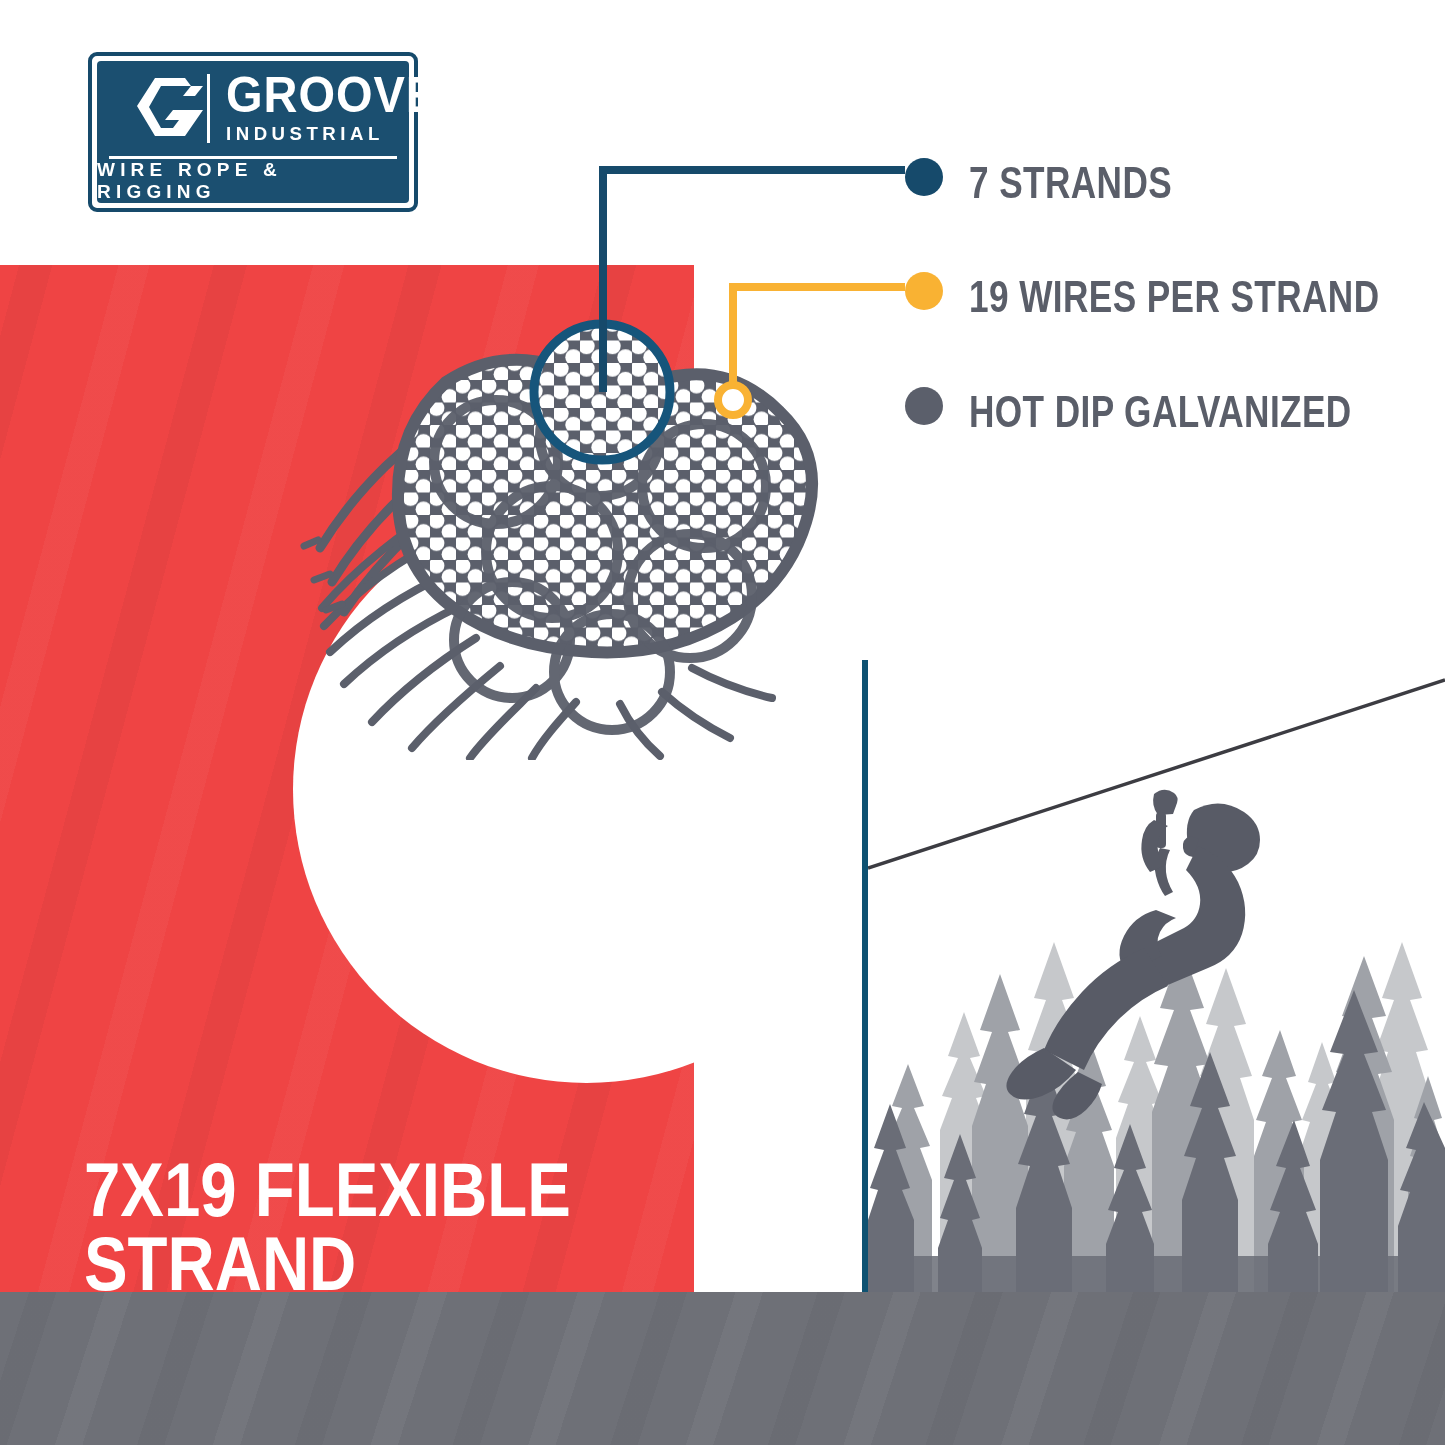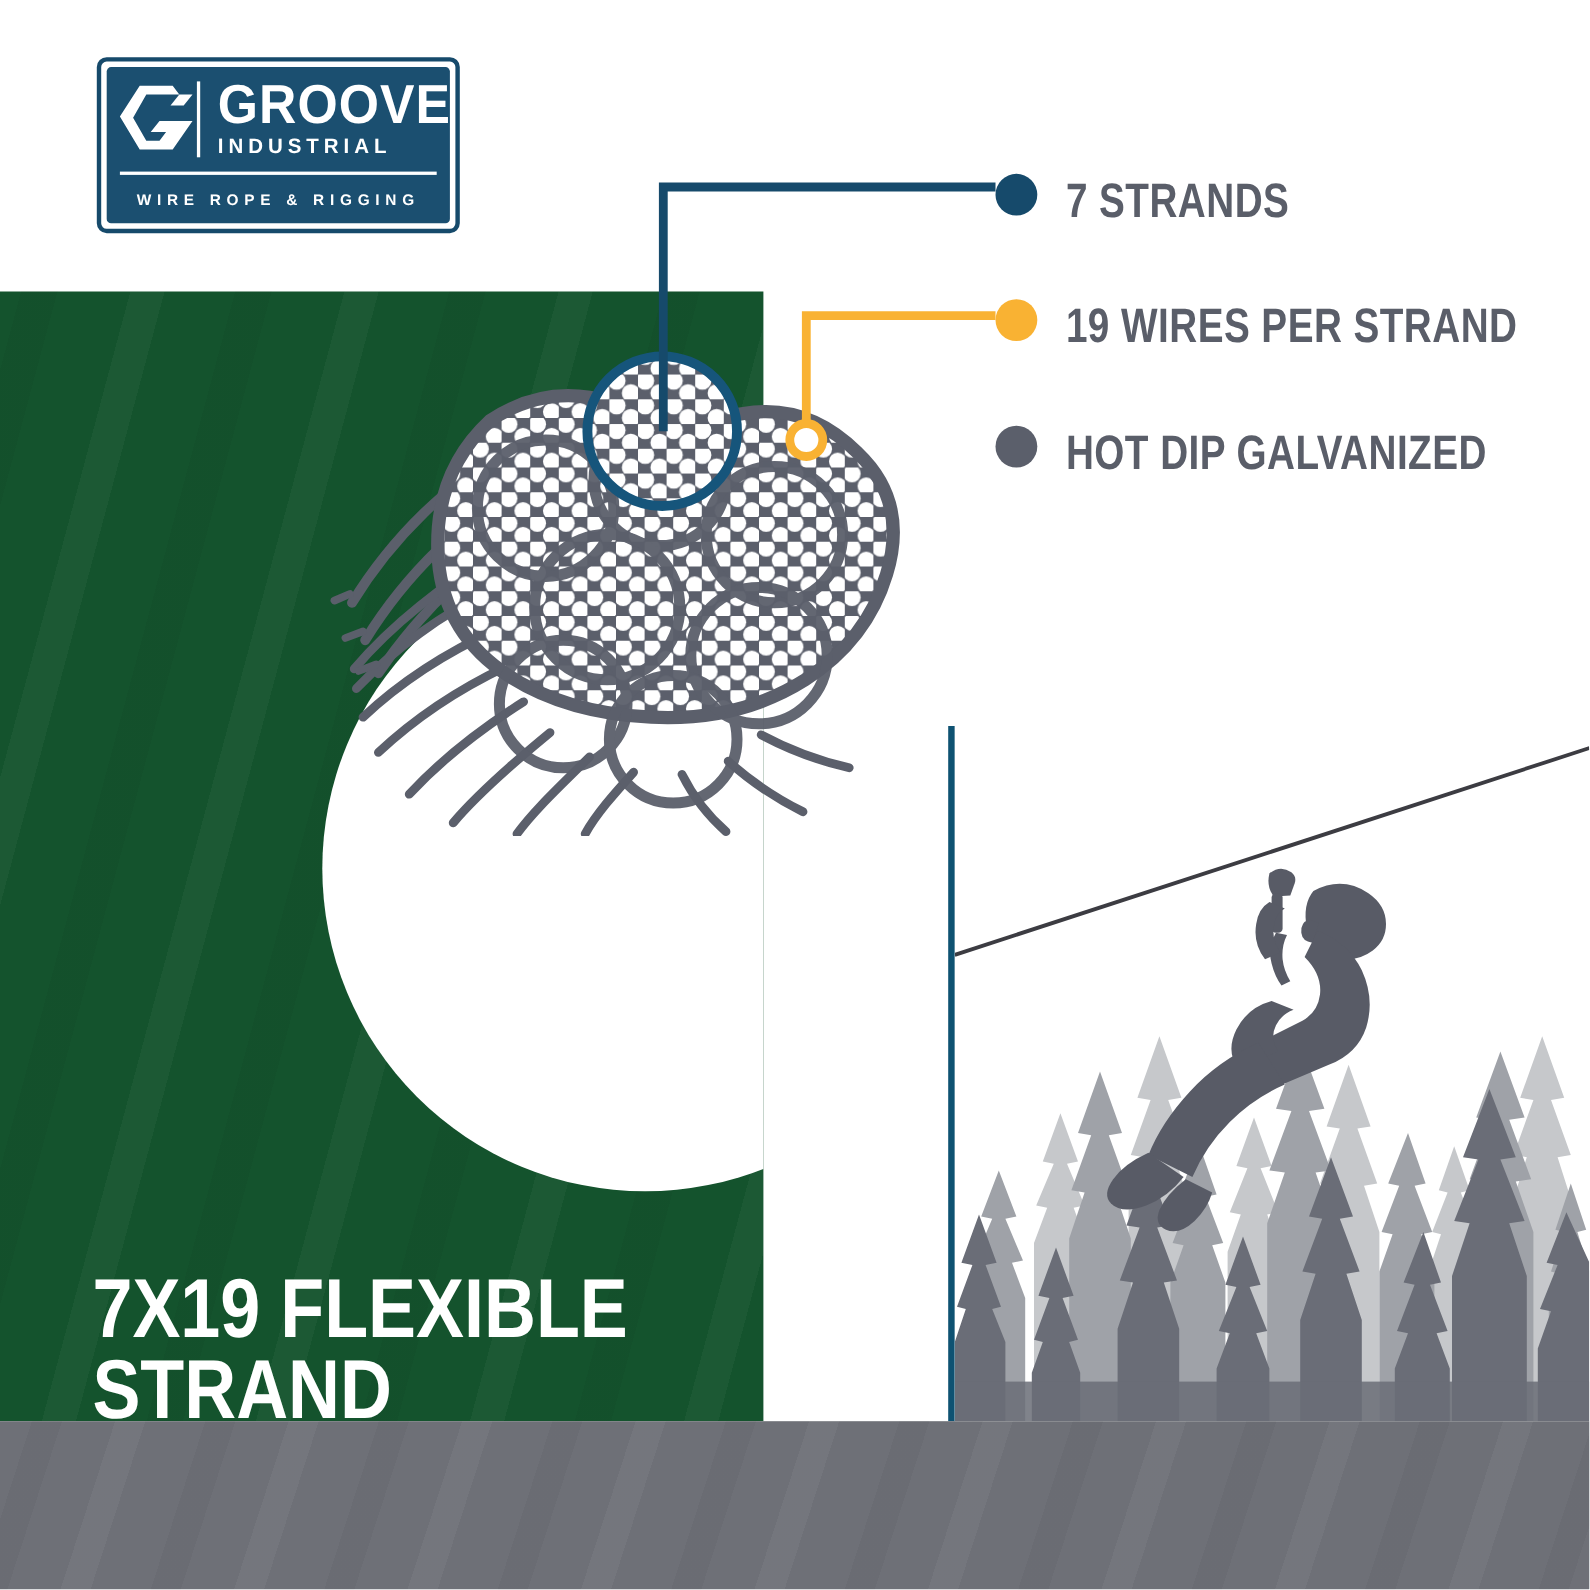--- a/index.html
+++ b/index.html
@@ -16,40 +16,40 @@
 
   
   .logo-wrap{
     position:absolute; left:88px; top:52px; width:330px; height:160px;
     border:4px solid #164a6b; border-radius:9px; padding:5px; background:#fff;
   }
   .logo-inner{
     width:100%; height:100%; background:#1b4f70; border-radius:4px;
     display:flex; flex-direction:column;
   }
-  .logo-top{ flex:1 1 auto; display:flex; align-items:center; min-height:0; }
+  .logo-top{ flex:1 1 auto; display:flex; align-items:center; min-height:0;margin-left:28px; }
   .logo-mark{
     width:96px; display:flex; align-items:center; justify-content:center;
     border-right:3px solid #ffffff; height:72%; margin-left:10px; margin-right:10px;
   }
   .logo-mark svg{ width:72px; height:68px; display:block; }
   .logo-words{ flex:1; padding-left:6px; padding-right:8px; }
   .logo-name{
     color:#fff; font-weight:bold; font-size:50px; line-height:0.92;
     letter-spacing:1px; transform:scaleX(0.94); transform-origin:left center;
     font-family:"Liberation Sans", sans-serif;
   }
   .logo-sub{
     color:#fff; font-weight:bold; font-size:19px; letter-spacing:4.6px;
     margin-top:5px; transform:scaleX(0.98); transform-origin:left center;
   }
   .logo-rule{ height:3px; background:#fff; margin:0 12px; }
   .logo-tag{
     height:44px; display:flex; align-items:center; justify-content:center;
-    color:#fff; font-weight:bold; font-size:14px; letter-spacing:5.2px;
+    color:#fff; font-weight:bold; font-size:19px; letter-spacing:5.2px;
   }
 
   
   .callout{ position:absolute; display:flex; align-items:flex-start; }
   .callout .dot{ border-radius:50%; flex:0 0 auto; }
   .callout .txt{
     margin-left:26px; color:#5a5e69; font-weight:bold; font-size:44px;
     letter-spacing:0.5px; white-space:nowrap;
     transform:scaleX(0.80); transform-origin:left center;
   }
@@ -74,21 +74,21 @@
     background:repeating-linear-gradient(108deg,
       rgba(255,255,255,0.045) 0px, rgba(255,255,255,0.045) 26px,
       rgba(0,0,0,0.00) 26px, rgba(0,0,0,0.00) 78px,
       rgba(0,0,0,0.035) 78px, rgba(0,0,0,0.035) 104px,
       rgba(0,0,0,0.00) 104px, rgba(0,0,0,0.00) 150px);
   }
 
   
   #navy-panel{
     position:absolute; left:0; top:265px; width:694px; height:1027px;
-    background:#14532d; overflow:hidden;
+    background:#ef4444; overflow:hidden;
   }
   #navy-panel .waves{
     position:absolute; inset:-60px;
     background:repeating-linear-gradient(105deg,
       rgba(255,255,255,0.035) 0px, rgba(255,255,255,0.035) 30px,
       rgba(255,255,255,0.00) 30px, rgba(255,255,255,0.00) 92px,
       rgba(0,0,0,0.035) 92px, rgba(0,0,0,0.035) 124px,
       rgba(0,0,0,0.00) 124px, rgba(0,0,0,0.00) 188px);
   }
 

